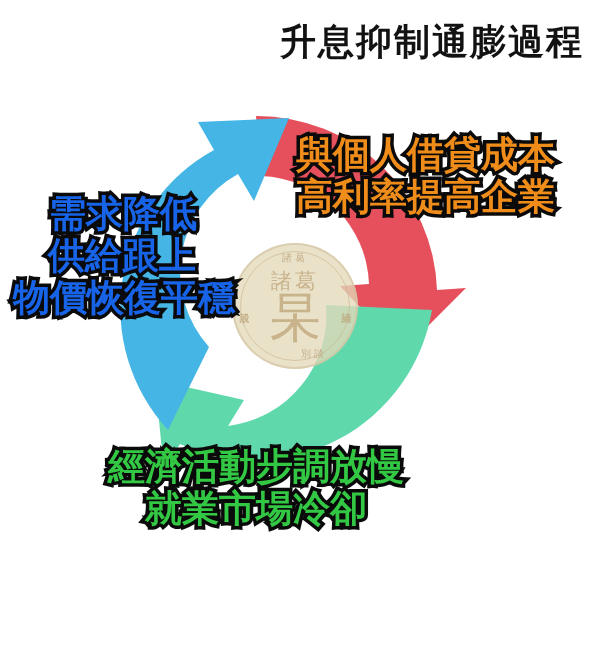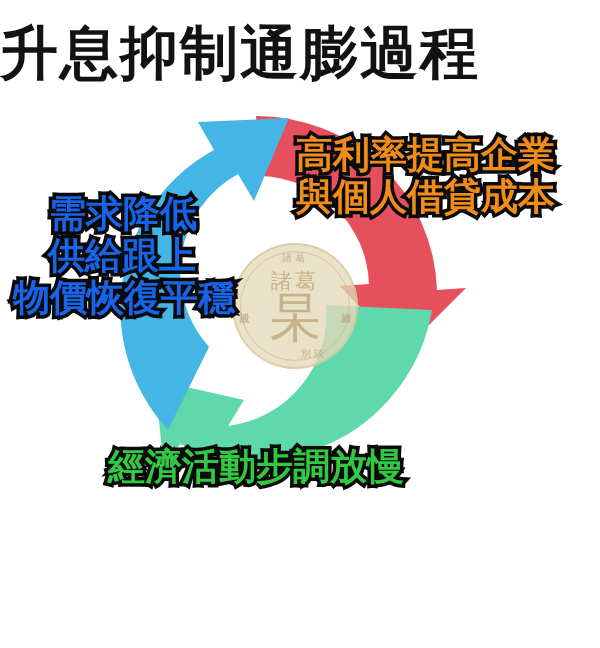--- a/index.html
+++ b/index.html
@@ -22,23 +22,23 @@
     height: 648px;
     background: #ffffff;
   }
 
   
   .title {
     position: absolute;
     left: 0;
     top: 22px;
     width: 584px;
-    text-align: left;
-    font-family: "DejaVu Serif", "Liberation Serif", serif;
-    font-size: 58px;
+    text-align: right;
+    font-family: "DejaVu Serif", "Liberation Serif", serif;
+    font-size: 36px;
     font-weight: 700;
     letter-spacing: 2px;
     color: #121212;
     white-space: nowrap;
     line-height: 1.1;
   }
 
   
   .cycle-svg {
     position: absolute;
@@ -192,27 +192,28 @@
     <div class="ring"></div>
     <div class="wm-ring-text wm-ring-top">諸葛</div>
     <div class="wm-ring-text wm-ring-bottom">別談</div>
     <div class="wm-ring-text wm-ring-left">談股</div>
     <div class="wm-ring-text wm-ring-right">論經</div>
     <div class="wm-name">諸葛</div>
     <div class="wm-glyph">杲</div>
   </div>
 
   <div class="caption" id="caption-red">
+    <span class="ln">與個人借貸成本</span>
     <span class="ln">高利率提高企業</span>
-    <span class="ln">與個人借貸成本</span>
   </div>
 
   <div class="caption" id="caption-blue">
     <span class="ln">需求降低</span>
     <span class="ln">供給跟上</span>
     <span class="ln">物價恢復平穩</span>
   </div>
 
   <div class="caption" id="caption-green">
     <span class="ln">經濟活動步調放慢</span>
+    <span class="ln">就業市場冷卻</span>
   </div>
 
 </div>
 
 </body></html>

